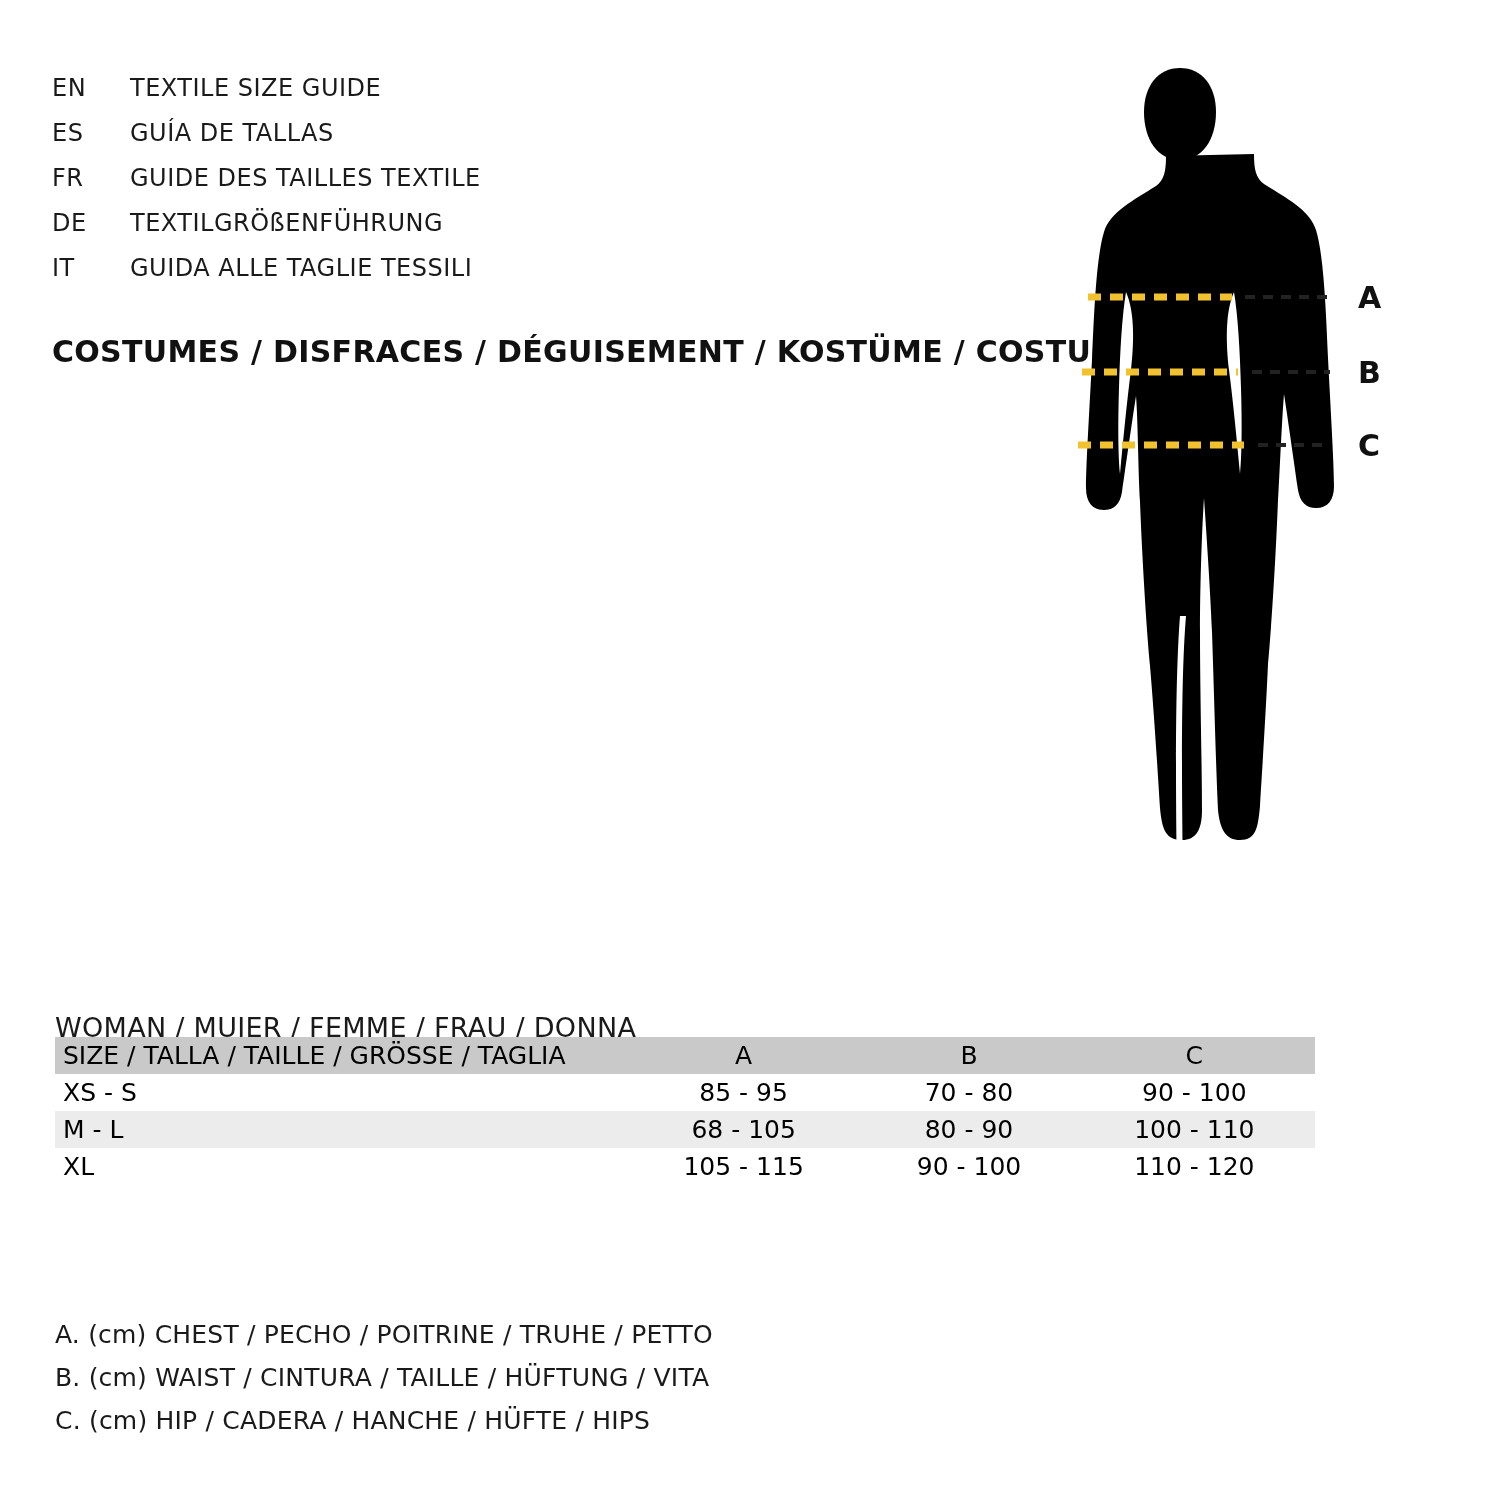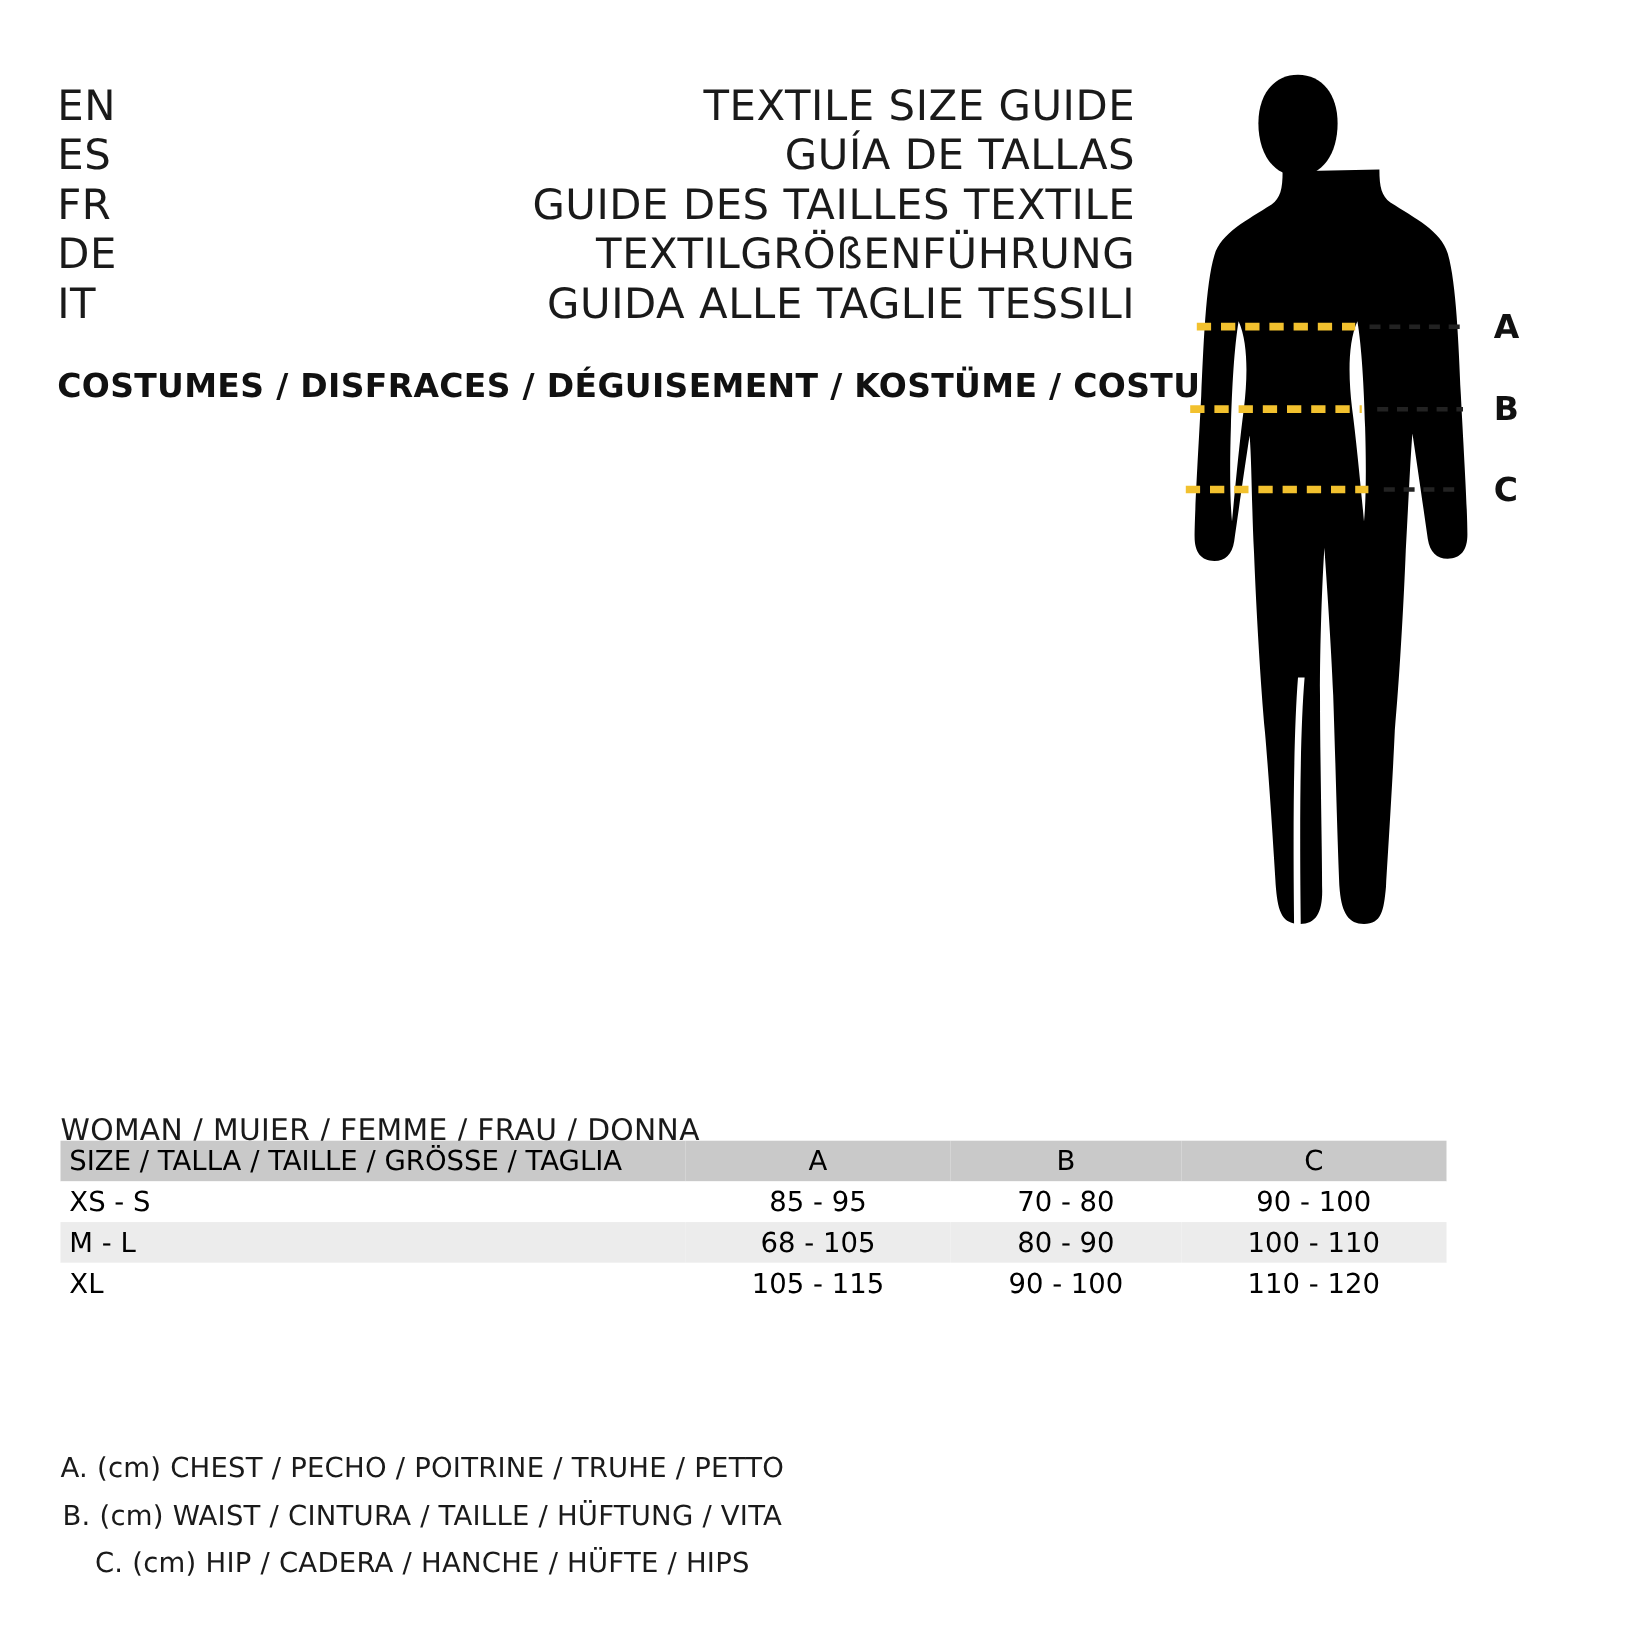--- a/index.html
+++ b/index.html
@@ -20,31 +20,30 @@
   #lang-block {
     position: absolute;
     left: 52px;
     top: 74px;
     width: 980px;
   }
   .lang-row {
     display: flex;
     align-items: baseline;
     height: 45px;
-    font-size: 38px;
+    font-size: 24px;
     letter-spacing: 0.5px;
     color: #1a1a1a;
   }
   .lang-code {
     width: 78px;
     flex: 0 0 78px;
   }
   .lang-text {
     flex: 1 1 auto;
-    text-align: right;
   }
 
   #subtitle {
     position: absolute;
     left: 52px;
     top: 334px;
     font-size: 30px;
     font-weight: bold;
     letter-spacing: 0.3px;
     color: #111111;
@@ -120,21 +119,20 @@
   #legend {
     position: absolute;
     left: 55px;
     top: 1320px;
     font-size: 25px;
     color: #1a1a1a;
   }
   .legend-line {
     height: 43px;
     letter-spacing: 0.2px;
-    text-align: center;
   }
 </style>
 </head>
 <body>
 
 <div id="lang-block">
   <div class="lang-row">
     <span class="lang-code">EN</span>
     <span class="lang-text">TEXTILE SIZE GUIDE</span>
   </div>

